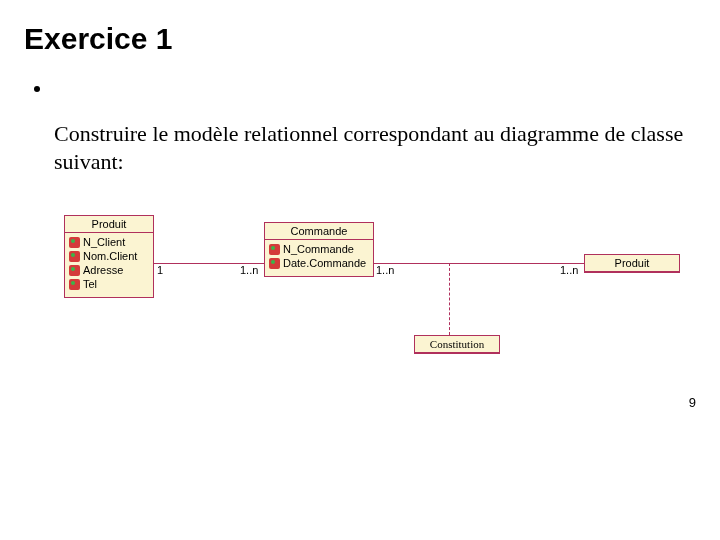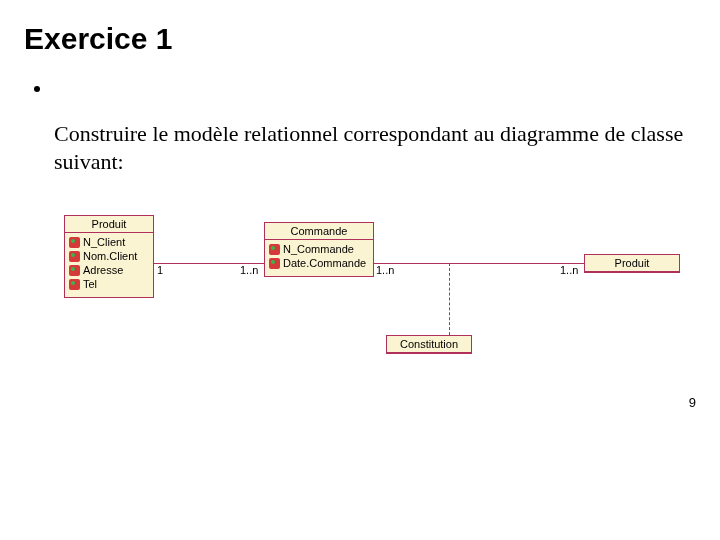--- a/index.html
+++ b/index.html
@@ -157,21 +157,21 @@
             <span class="attr-icon"></span>
             <span>Date.Commande</span>
           </div>
       </div>
     </div>
 
     <div class="class-box" style="left:540px; top:0; width:96px;margin-top:39px;">
       <div class="class-title">Produit</div>
     </div>
 
-    <div class="class-box" style="left:342px; top:120px; width:86px;">
+    <div class="class-box" style="left:370px; top:120px; width:86px;font-family:Liberation Serif, serif;">
       <div class="class-title">Constitution</div>
     </div>
 
     <div class="line" style="left:110px; top:48px; width:110px; height:1px;"></div>
     <div class="mult" style="left:113px; top:49px;">1</div>
     <div class="mult" style="left:196px; top:49px;">1..n</div>
 
     <div class="line" style="left:330px; top:48px; width:210px; height:1px;"></div>
     <div class="mult" style="left:332px; top:49px;">1..n</div>
     <div class="mult" style="left:516px; top:49px;">1..n</div>

